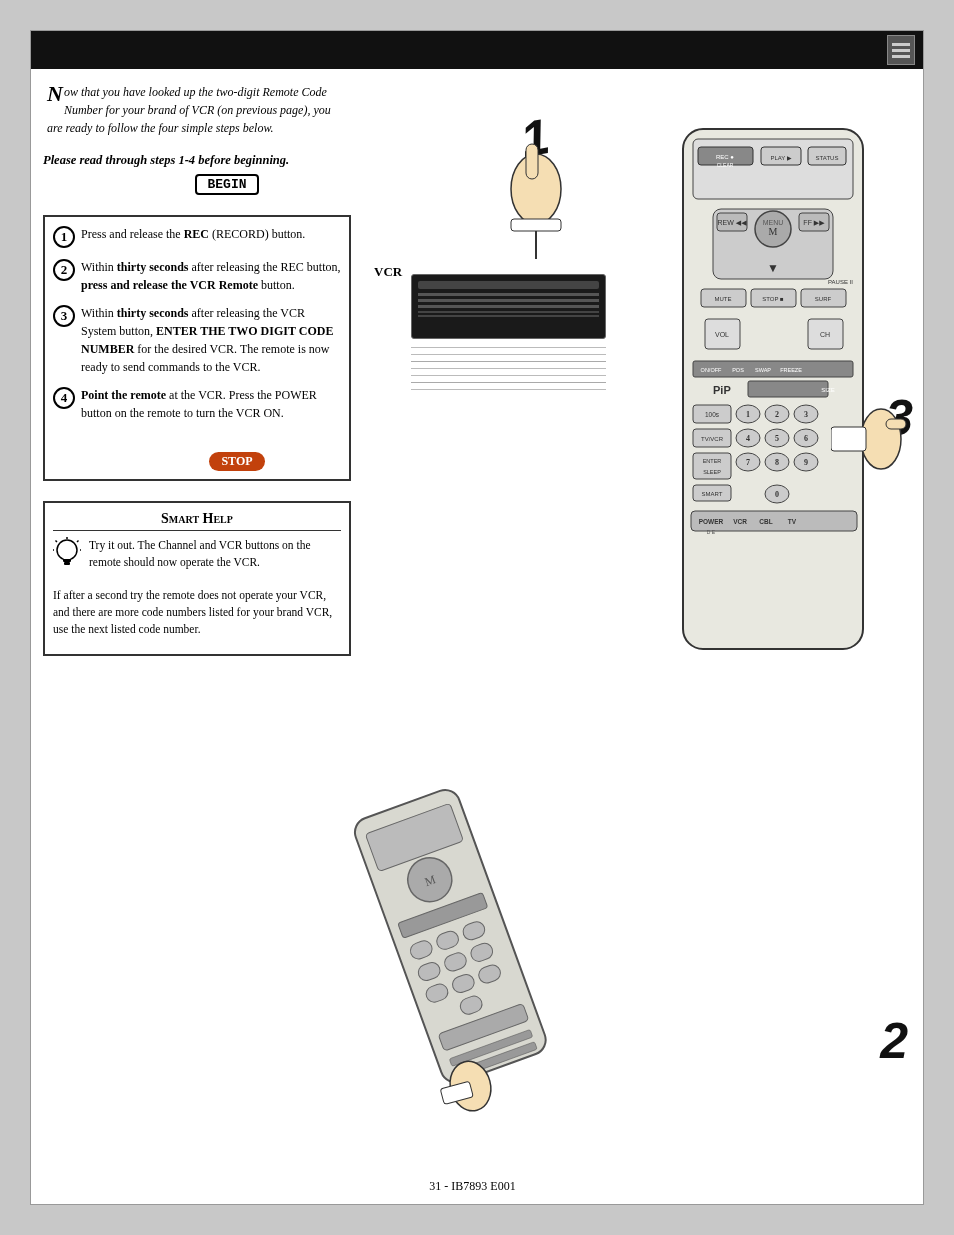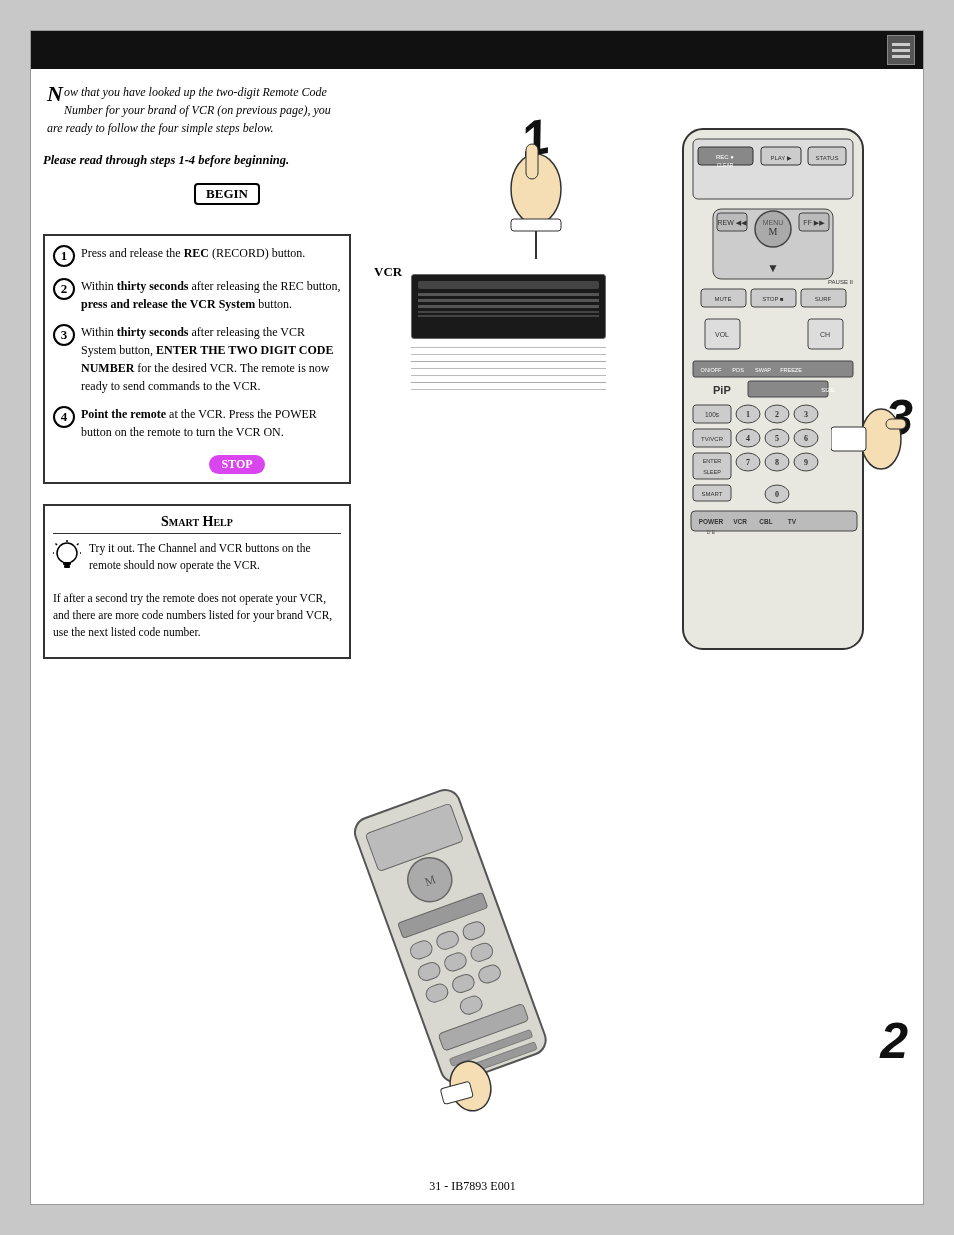--- a/index.html
+++ b/index.html
@@ -68,32 +68,33 @@
       font-weight: bold;
       float: left;
       line-height: 1;
       margin-right: 1px;
     }
     .please-read {
       font-size: 12.5px;
       font-style: italic;
       font-weight: bold;
       line-height: 1.5;
-      margin-bottom: 13px;
+      margin-bottom: 4px;
     }
     .begin-box {
       display: inline-block;
       border: 2px solid #000;
       border-radius: 4px;
       padding: 1px 10px;
       font-size: 13px;
       font-weight: bold;
       font-style: normal;
-      margin-bottom: 19px;
+      margin-bottom: 10px;
       margin-left: 60px;
+      font-family: Liberation Mono, monospace;
     }
     
     .steps-box {
       border: 2px solid #333;
       padding: 8px;
       margin-bottom: 8px;
     }
     .step {
       display: flex;
       align-items: flex-start;
@@ -114,27 +115,27 @@
       margin-right: 6px;
       margin-top: 1px;
       font-style: normal;
       flex-shrink: 0;
     }
     .step-text {
       flex: 1;
     }
     .stop-box {
       display: inline-block;
-      background: #d946ef;
+      background: #c2410c;
       color: #fff;
       border-radius: 10px;
       padding: 2px 12px;
       font-size: 12px;
       font-weight: bold;
-      margin-top: 4px;
+      margin-top: 20px;
       margin-left: 80px;
     }
 
     
     .smart-help {
       border: 2px solid #333;
       padding: 8px;
       margin-top: 20px;
     }
     .smart-help-title {
@@ -209,21 +210,21 @@
 
     <div class="steps-box">
 
       <div class="step">
         <span class="step-num">1</span>
         <span class="step-text">Press and release the <strong>REC</strong> (RECORD) button.</span>
       </div>
 
       <div class="step">
         <span class="step-num">2</span>
-        <span class="step-text">Within <strong>thirty seconds</strong> after releasing the REC button, <strong>press and release the VCR System</strong> button.</span>
+        <span class="step-text">Within <strong>thirty seconds</strong> after releasing the REC button, <strong>press and release the VCR Remote</strong> button.</span>
       </div>
 
       <div class="step">
         <span class="step-num">3</span>
         <span class="step-text">Within <strong>thirty seconds</strong> after releasing the VCR System button, <strong>ENTER THE TWO DIGIT CODE NUMBER</strong> for the desired VCR. The remote is now ready to send commands to the VCR.</span>
       </div>
 
       <div class="step">
         <span class="step-num">4</span>
         <span class="step-text"><strong>Point the remote</strong> at the VCR. Press the POWER button on the remote to turn the VCR ON.</span>

